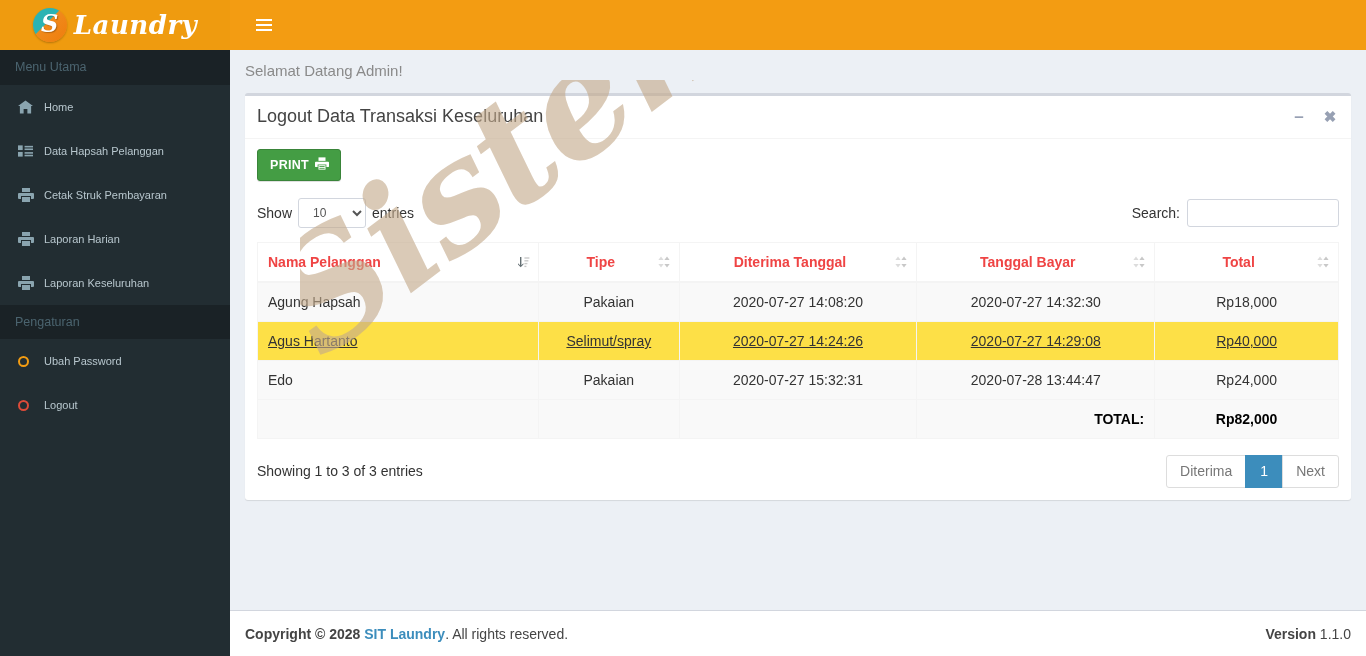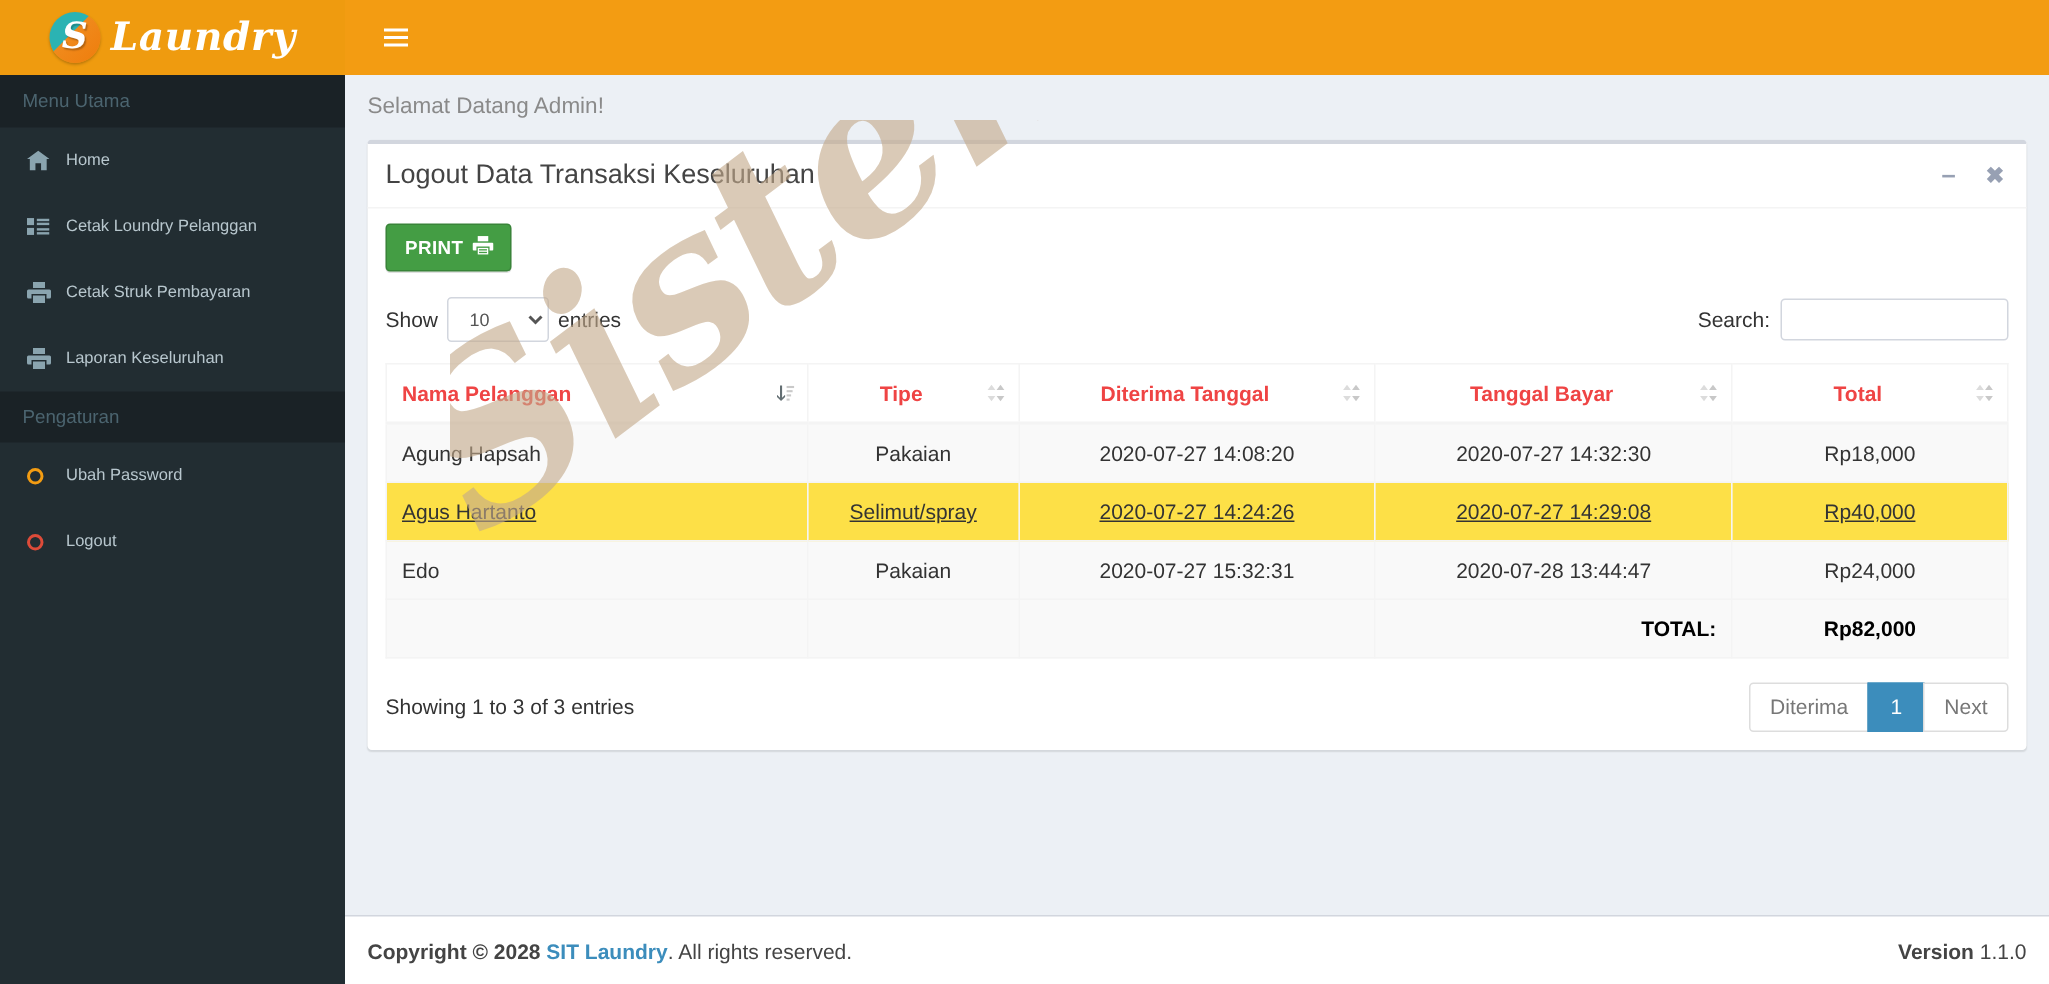--- a/index.html
+++ b/index.html
@@ -287,35 +287,45 @@
       <span class="ic">
         <svg width="15" height="12" viewBox="0 0 16 12">
             <rect x="0" y="0" width="5" height="5" fill="#8aa4af"></rect>
             <rect x="0" y="7" width="5" height="5" fill="#8aa4af"></rect>
             <rect x="7" y="0.5" width="9" height="1.7" fill="#8aa4af"></rect>
             <rect x="7" y="3.3" width="9" height="1.7" fill="#8aa4af"></rect>
             <rect x="7" y="7.2" width="9" height="1.7" fill="#8aa4af"></rect>
             <rect x="7" y="10" width="9" height="1.7" fill="#8aa4af"></rect>
           </svg>
       </span>
-      <span class="lbl">Cetak Loundry Pelanggan</span>
+      <span class="lbl">Data Hapsah Pelanggan</span>
     </a>
 
 
     <a class="side-item">
       <span class="ic">
         <svg width="16" height="14" viewBox="0 0 16 14">
             <rect x="4" y="0" width="8" height="4" fill="#8aa4af"></rect>
             <path fill="#8aa4af" d="M1 5h14a1 1 0 0 1 1 1v4a1 1 0 0 1-1 1h-2V8H3v3H1a1 1 0 0 1-1-1V6a1 1 0 0 1 1-1z"></path>
             <rect x="4" y="9" width="8" height="5" fill="#8aa4af"></rect>
           </svg>
       </span>
       <span class="lbl">Cetak Struk Pembayaran</span>
     </a>
 
+    <a class="side-item">
+      <span class="ic">
+        <svg width="16" height="14" viewBox="0 0 16 14">
+            <rect x="4" y="0" width="8" height="4" fill="#8aa4af"></rect>
+            <path fill="#8aa4af" d="M1 5h14a1 1 0 0 1 1 1v4a1 1 0 0 1-1 1h-2V8H3v3H1a1 1 0 0 1-1-1V6a1 1 0 0 1 1-1z"></path>
+            <rect x="4" y="9" width="8" height="5" fill="#8aa4af"></rect>
+          </svg>
+      </span>
+      <span class="lbl">Laporan Harian</span>
+    </a>
 
     <a class="side-item">
       <span class="ic">
         <svg width="16" height="14" viewBox="0 0 16 14">
             <rect x="4" y="0" width="8" height="4" fill="#8aa4af"></rect>
             <path fill="#8aa4af" d="M1 5h14a1 1 0 0 1 1 1v4a1 1 0 0 1-1 1h-2V8H3v3H1a1 1 0 0 1-1-1V6a1 1 0 0 1 1-1z"></path>
             <rect x="4" y="9" width="8" height="5" fill="#8aa4af"></rect>
           </svg>
       </span>
       <span class="lbl">Laporan Keseluruhan</span>

